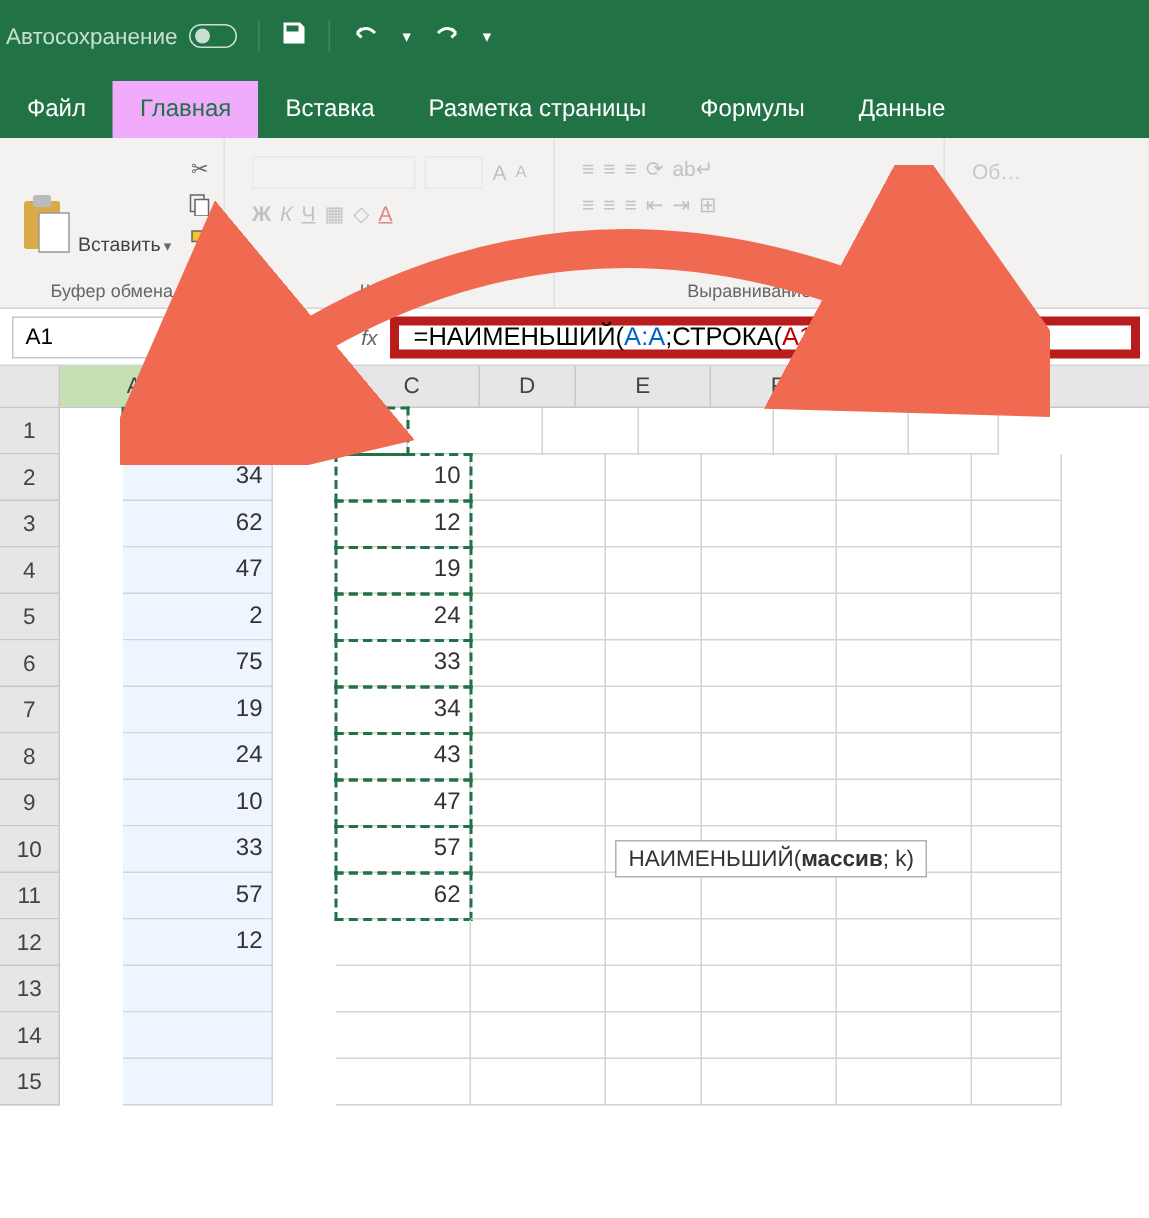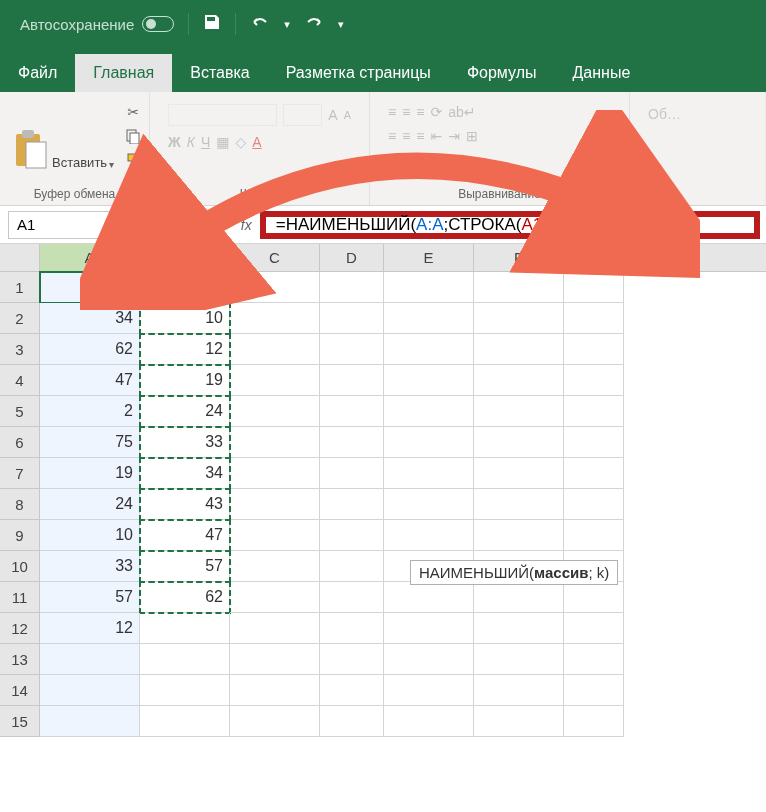--- a/index.html
+++ b/index.html
@@ -1,27 +1,27 @@
 <!DOCTYPE html>
 <html><head>
 <meta charset="utf-8">
 <style>
 * { box-sizing: border-box; margin: 0; padding: 0; font-family: "Segoe UI", Arial, sans-serif; }
 body { width: 766px; height: 812px; background: #fff; overflow: hidden; position: relative; }
 
-.titlebar { height: 48px; background: #217346; display: flex; align-items: center; padding: 0 20px; gap: 14px; }
+.titlebar { height: 48px; background: #217346; display: flex; align-items: center; padding: 0 4px; gap: 14px; }
 .autosave { color: #c8e0d2; font-size: 15px; display: flex; align-items: center; gap: 8px; }
 .toggle { width: 32px; height: 16px; border: 1px solid #c8e0d2; border-radius: 8px; position: relative; }
 .toggle::after { content: ""; position: absolute; width: 10px; height: 10px; background: #c8e0d2; border-radius: 50%; top: 2px; left: 3px; }
 .tb-sep { width: 1px; height: 22px; background: #3a8a5f; }
 .tb-icon { color: #fff; font-size: 18px; cursor: pointer; }
 
 .menubar { height: 44px; background: #217346; display: flex; align-items: flex-end; padding: 0 0; }
 .tab { padding: 10px 18px; color: #fff; font-size: 16px; cursor: pointer; }
-.tab.active { background: #e5e5e5; color: #217346; }
+.tab.active { background: #f0abfc; color: #217346; }
 
 .ribbon { height: 114px; background: #f3f2f1; border-bottom: 1px solid #d4d4d4; display: flex; position: relative; }
 .ribbon-group { border-right: 1px solid #e1e1e1; padding: 6px 10px 2px; display: flex; flex-direction: column; justify-content: space-between; }
 .ribbon-group-label { text-align: center; font-size: 12px; color: #666; padding-bottom: 2px; }
 .paste-col { display: flex; flex-direction: row; align-items: flex-end; gap: 2px; }
 .paste-icon { width: 40px; height: 42px; position: relative; }
 .mini-icons { display: flex; flex-direction: column; gap: 4px; justify-content: flex-start; padding-top: 4px; }
 .mini { width: 22px; height: 20px; color: #666; display: flex; align-items: center; justify-content: center; font-size: 14px; }
 .paste-row { display: flex; gap: 8px; }
 .ghost-row { display: flex; gap: 6px; opacity: 0.45; color: #888; font-size: 14px; align-items: center; }
@@ -39,21 +39,21 @@
 .sheet { position: relative; }
 .col-headers { display: flex; height: 28px; background: #e6e6e6; border-bottom: 1px solid #c7c7c7; }
 .corner { width: 40px; background: #e6e6e6; border-right: 1px solid #c7c7c7; }
 .ch { border-right: 1px solid #c7c7c7; text-align: center; font-size: 15px; color: #444; display: flex; align-items: center; justify-content: center; }
 .ch.selA { background: #c6e0b4; position: relative; }
 .ch.selA::after { content: "↓"; position: absolute; font-size: 11px; bottom: -1px; right: 6px; color: #333; }
 .rows { }
 .row { display: flex; height: 31px; }
 .rh { width: 40px; background: #e6e6e6; border-right: 1px solid #c7c7c7; border-bottom: 1px solid #c7c7c7; display: flex; align-items: center; justify-content: center; font-size: 15px; color: #444; }
 .cell { border-right: 1px solid #d4d4d4; border-bottom: 1px solid #d4d4d4; display: flex; align-items: center; padding: 0 6px; font-size: 16px; color: #333; }
-.cell.num { justify-content: flex-end; }
+.cell.num { justify-content: flex-end; margin-left: 42px; }
 .cell.txt { justify-content: flex-start; }
 .colA { width: 100px; }
 .colB { width: 90px; }
 .colC { width: 90px; }
 .colD { width: 64px; }
 .colE { width: 90px; }
 .colF { width: 90px; }
 .colG { width: 60px; }
 
 .marching { outline: 2px dashed #217346; outline-offset: -1px; }

